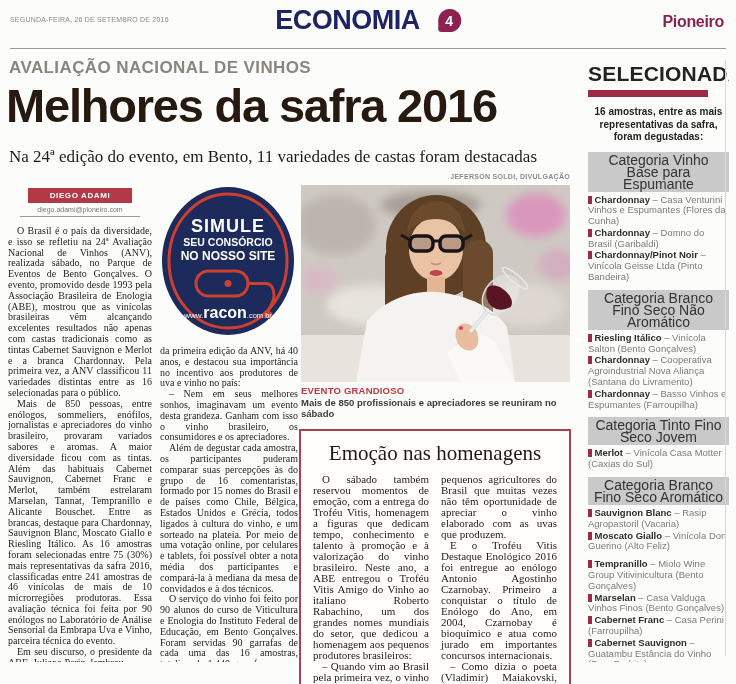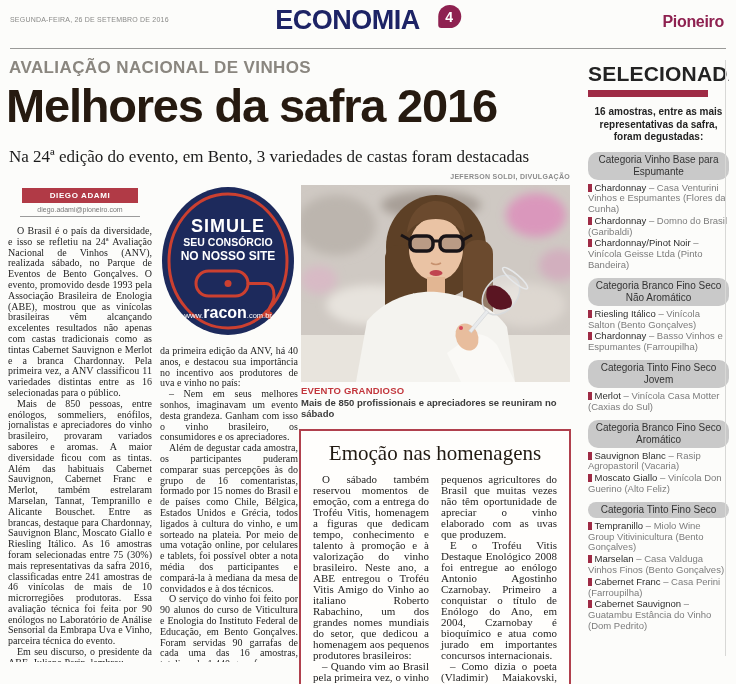--- a/index.html
+++ b/index.html
@@ -4,39 +4,39 @@
 <style>
   html,body{margin:0;padding:0;}
   body{
     width:736px;height:684px;position:relative;overflow:hidden;
     background:#fcfcfa;color:#1f1f1f;
     font-family:"Liberation Sans",sans-serif;
     -webkit-font-smoothing:antialiased;
   }
   
   .date{position:absolute;left:10px;top:16px;font-size:7px;color:#8a8a88;letter-spacing:.2px;}
-  .section-logo{position:absolute;left:50%;top:5px;transform:translateX(-50%);display:flex;align-items:flex-start;gap:18px;}
+  .section-logo{position:absolute;left:50%;top:5px;transform:translateX(-50%);display:flex;align-items:center;gap:18px;}
   .section-name{font-size:27px;font-weight:900;color:#1d2365;letter-spacing:-.5px;}
   .page-badge{display:inline-flex;align-items:center;justify-content:center;width:23px;height:23px;
     background:#8e2150;color:#fff;font-size:14px;font-weight:bold;
     border-radius:50% 50% 50% 3px;}
   .brand{position:absolute;right:12px;top:13px;font-size:16px;font-weight:bold;color:#8e2150;letter-spacing:-.3px;}
   .header-rule{position:absolute;left:10px;right:10px;top:48px;height:1px;background:#9a9a98;}
 
   
   .kicker{position:absolute;left:9px;top:58px;font-size:17px;font-weight:bold;color:#8a867f;letter-spacing:.4px;}
   .headline{position:absolute;left:6px;top:78px;margin:0;font-size:47px;font-weight:800;color:#261a10;letter-spacing:-1.2px;}
   .subhead{position:absolute;left:9px;top:147px;font-family:"Liberation Serif",serif;font-size:17px;color:#1b1b1b;}
   .photo-credit{position:absolute;right:166px;top:173px;font-size:7px;font-weight:bold;color:#8b8b8b;letter-spacing:.3px;}
 
   
   .col{position:absolute;overflow:hidden;}
   #col1{left:8px;top:188px;width:144px;height:474px;}
   #col2{left:160px;top:185px;width:138px;height:477px;}
-  .byline-bar{width:116px;margin:0 auto;background:#b13a46;color:#fff;text-align:center;
+  .byline-bar{width:104px;margin:0 auto;background:#b13a46;color:#fff;text-align:center;
     font-size:8px;font-weight:bold;letter-spacing:.6px;padding:3px 0;}
   .byline-email{width:120px;margin:0 auto 9px;text-align:center;font-size:7px;color:#777;
     padding:3px 0 3px;border-bottom:1px solid #9b9b9b;}
   .bodytext p.para{margin:0;font-family:"Liberation Serif",serif;font-size:10px;line-height:10.8px;
     text-align:justify;text-indent:9px;color:#1e1e1e;}
   .bodytext p.para.noindent{text-indent:0;}
 
   
   .ad-wrap{width:136px;height:152px;margin:0 0 9px 0;}
 
@@ -53,41 +53,41 @@
     font-size:21px;font-weight:normal;color:#211a12;}
   .ebox-cols{column-count:2;column-gap:12px;}
   .ebox-cols p.para{font-size:11px;line-height:11px;}
 
   
   .sidebar{position:absolute;left:588px;top:62px;width:141px;height:600px;overflow:hidden;}
   .sb-title{margin:0;font-size:21px;font-weight:800;color:#232323;letter-spacing:.2px;}
   .sb-bar{width:120px;height:7px;background:#9e2b45;margin:4px 0 9px;}
   .sb-intro{font-size:10px;font-weight:bold;color:#232323;text-align:center;line-height:12.5px;margin-bottom:8px;}
   .sb-cat{margin-bottom:7px;}
-  .sb-cat-header{background:#c9c9c9;color:#333;font-size:10px;text-align:center;line-height:12px;
-    padding:2px 3px;margin-bottom:3px;border-radius:10px;}
+  .sb-cat-header{background:#c9c9c9;color:#333;font-size:14px;text-align:center;line-height:12px;
+    padding:2px 3px;margin-bottom:3px;}
   .sb-item{font-size:9.5px;line-height:10.8px;color:#7c7c7c;margin-bottom:1px;}
   .sb-bullet{display:inline-block;width:3.5px;height:8px;background:#9e2b45;margin-right:3px;vertical-align:-1px;}
-  .sb-grape{font-weight:normal;color:#2e2e2e;}
+  .sb-grape{font-weight:bold;color:#2e2e2e;}
   .sidebar-rule{position:absolute;left:725px;top:60px;width:1px;height:596px;background:#d8d8d6;}
 </style>
 </head>
 <body>
 
 <div class="date">SEGUNDA-FEIRA, 26 DE SETEMBRO DE 2016</div>
 <div class="section-logo">
   <span class="section-name">ECONOMIA</span>
   <span class="page-badge">4</span>
 </div>
 <div class="brand">Pioneiro</div>
 <div class="header-rule"></div>
 
 <div class="kicker">AVALIAÇÃO NACIONAL DE VINHOS</div>
 <h1 class="headline">Melhores da safra 2016</h1>
-<div class="subhead">Na 24ª edição do evento, em Bento, 3 variedades de castas foram destacadas</div>
+<div class="subhead">Na 24ª edição do evento, em Bento, 11 variedades de castas foram destacadas</div>
 <div class="photo-credit">JEFERSON SOLDI, DIVULGAÇÃO</div>
 
 <div class="col" id="col1">
   <div class="byline-bar">DIEGO ADAMI</div>
   <div class="byline-email">diego.adami@pioneiro.com</div>
   <div class="bodytext" id="col1-text">
       <p class="para">O Brasil é o país da diversidade, e isso se refletiu na 24ª Avaliação Nacional de Vinhos (ANV), realizada sábado, no Parque de Eventos de Bento Gonçalves. O evento, promovido desde 1993 pela Associação Brasileira de Enologia (ABE), mostrou que as vinícolas brasileiras vêm alcançando excelentes resultados não apenas com castas tradicionais como as tintas Cabernet Sauvignon e Merlot e a branca Chardonnay. Pela primeira vez, a ANV classificou 11 variedades distintas entre as 16 selecionadas para o público.</p>
       <p class="para">Mais de 850 pessoas, entre enólogos, sommeliers, enófilos, jornalistas e apreciadores do vinho brasileiro, provaram variados sabores e aromas. A maior diversidade ficou com as tintas. Além das habituais Cabernet Sauvignon, Cabernet Franc e Merlot, também estrelaram Marselan, Tannat, Tempranillo e Alicante Bouschet. Entre as brancas, destaque para Chardonnay, Sauvignon Blanc, Moscato Giallo e Riesling Itálico. As 16 amostras foram selecionadas entre 75 (30%) mais representativas da safra 2016, classificadas entre 241 amostras de 46 vinícolas de mais de 10 microrregiões produtoras. Essa avaliação técnica foi feita por 90 enólogos no Laboratório de Análise Sensorial da Embrapa Uva e Vinho, parceira técnica do evento.</p>
       <p class="para">Em seu discurso, o presidente da ABE, Juliano Perin, lembrou</p>
     </div>
@@ -167,52 +167,52 @@
 <div class="caption">
   <span class="cap-title">EVENTO GRANDIOSO</span>
   <span class="cap-text">Mais de 850 profissionais e apreciadores se reuniram no sábado</span>
 </div>
 
 <section class="ebox">
   <h2>Emoção nas homenagens</h2>
   <div class="ebox-cols bodytext" id="box-cols">
       <p class="para">O sábado também reservou momentos de emoção, com a entrega do Troféu Vitis, homenagem a figuras que dedicam tempo, conhecimento e talento à promoção e à valorização do vinho brasileiro. Neste ano, a ABE entregou o Troféu Vitis Amigo do Vinho ao italiano Roberto Rabachino, um dos grandes nomes mundiais do setor, que dedicou a homenagem aos pequenos produtores brasileiros:</p>
       <p class="para">– Quando vim ao Brasil pela primeira vez, o vinho brasileiro era bom. Agora é excepcional. Dedico este prêmio a todos os pequenos agricultores do Brasil que muitas vezes não têm oportunidade de apreciar o vinho elaborado com as uvas que produzem.</p>
-      <p class="para">E o Troféu Vitis Destaque Enológico 2008 foi entregue ao enólogo Antonio Agostinho Czarnobay. Primeiro a conquistar o título de Enólogo do Ano, em 2004, Czarnobay é bioquímico e atua como jurado em importantes concursos internacionais.</p>
+      <p class="para">E o Troféu Vitis Destaque Enológico 2016 foi entregue ao enólogo Antonio Agostinho Czarnobay. Primeiro a conquistar o título de Enólogo do Ano, em 2004, Czarnobay é bioquímico e atua como jurado em importantes concursos internacionais.</p>
       <p class="para">– Como dizia o poeta (Vladimir) Maiakovski, “minha anatomia ficou louca. Sou todo coração” – declarou.</p>
     </div>
 </section>
 
 <aside class="sidebar">
   <h2 class="sb-title">SELECIONADAS</h2>
   <div class="sb-bar"></div>
   <div class="sb-intro">16 amostras, entre as mais representativas da safra, foram degustadas:</div>
   <div id="sb-cats">
       <div class="sb-cat">
         <div class="sb-cat-header">Categoria Vinho Base para Espumante</div>
         <div class="sb-item"><span class="sb-bullet"></span><span class="sb-grape">Chardonnay</span><span class="sb-producer"> – Casa Venturini Vinhos e Espumantes (Flores da Cunha)</span></div>
         <div class="sb-item"><span class="sb-bullet"></span><span class="sb-grape">Chardonnay</span><span class="sb-producer"> – Domno do Brasil (Garibaldi)</span></div>
         <div class="sb-item"><span class="sb-bullet"></span><span class="sb-grape">Chardonnay/Pinot Noir</span><span class="sb-producer"> – Vinícola Geisse Ltda (Pinto Bandeira)</span></div>
       </div>
       <div class="sb-cat">
         <div class="sb-cat-header">Categoria Branco Fino Seco Não Aromático</div>
         <div class="sb-item"><span class="sb-bullet"></span><span class="sb-grape">Riesling Itálico</span><span class="sb-producer"> – Vinícola Salton (Bento Gonçalves)</span></div>
+        <div class="sb-item"><span class="sb-bullet"></span><span class="sb-grape">Chardonnay</span><span class="sb-producer"> – Cooperativa Agroindustrial Nova Aliança (Santana do Livramento)</span></div>
         <div class="sb-item"><span class="sb-bullet"></span><span class="sb-grape">Chardonnay</span><span class="sb-producer"> – Basso Vinhos e Espumantes (Farroupilha)</span></div>
       </div>
       <div class="sb-cat">
         <div class="sb-cat-header">Categoria Tinto Fino Seco Jovem</div>
         <div class="sb-item"><span class="sb-bullet"></span><span class="sb-grape">Merlot</span><span class="sb-producer"> – Vinícola Casa Motter (Caxias do Sul)</span></div>
       </div>
       <div class="sb-cat">
         <div class="sb-cat-header">Categoria Branco Fino Seco Aromático</div>
         <div class="sb-item"><span class="sb-bullet"></span><span class="sb-grape">Sauvignon Blanc</span><span class="sb-producer"> – Rasip Agropastoril (Vacaria)</span></div>
         <div class="sb-item"><span class="sb-bullet"></span><span class="sb-grape">Moscato Giallo</span><span class="sb-producer"> – Vinícola Don Guerino (Alto Feliz)</span></div>
       </div>
       <div class="sb-cat">
-        <div class="sb-cat-header">Categoria Tinto Fino Seco</div>
         <div class="sb-item"><span class="sb-bullet"></span><span class="sb-grape">Tempranillo</span><span class="sb-producer"> – Miolo Wine Group Vitivinicultura (Bento Gonçalves)</span></div>
         <div class="sb-item"><span class="sb-bullet"></span><span class="sb-grape">Marselan</span><span class="sb-producer"> – Casa Valduga Vinhos Finos (Bento Gonçalves)</span></div>
         <div class="sb-item"><span class="sb-bullet"></span><span class="sb-grape">Cabernet Franc</span><span class="sb-producer"> – Casa Perini (Farroupilha)</span></div>
         <div class="sb-item"><span class="sb-bullet"></span><span class="sb-grape">Cabernet Sauvignon</span><span class="sb-producer"> – Guatambu Estância do Vinho (Dom Pedrito)</span></div>
       </div>
     </div>
 </aside>
 <div class="sidebar-rule"></div>
 
 </body></html>

